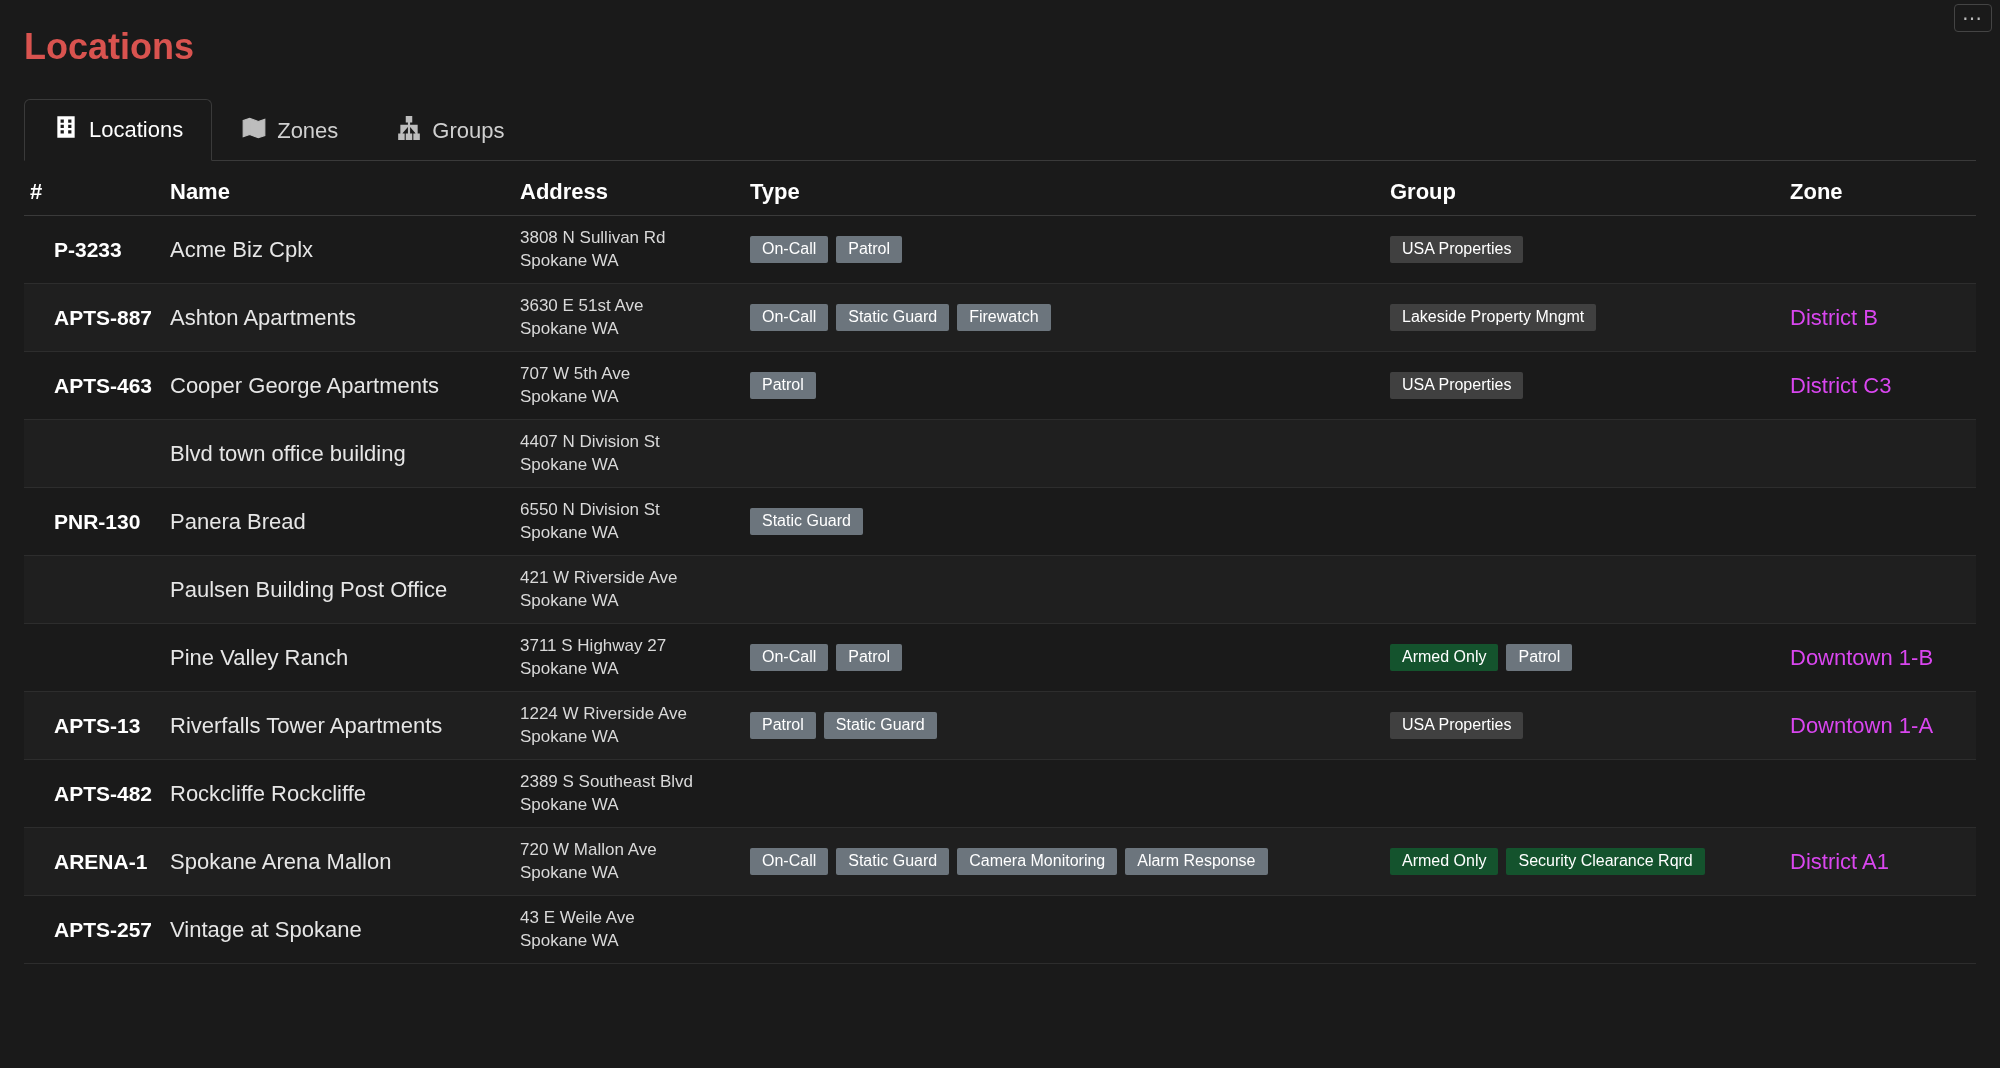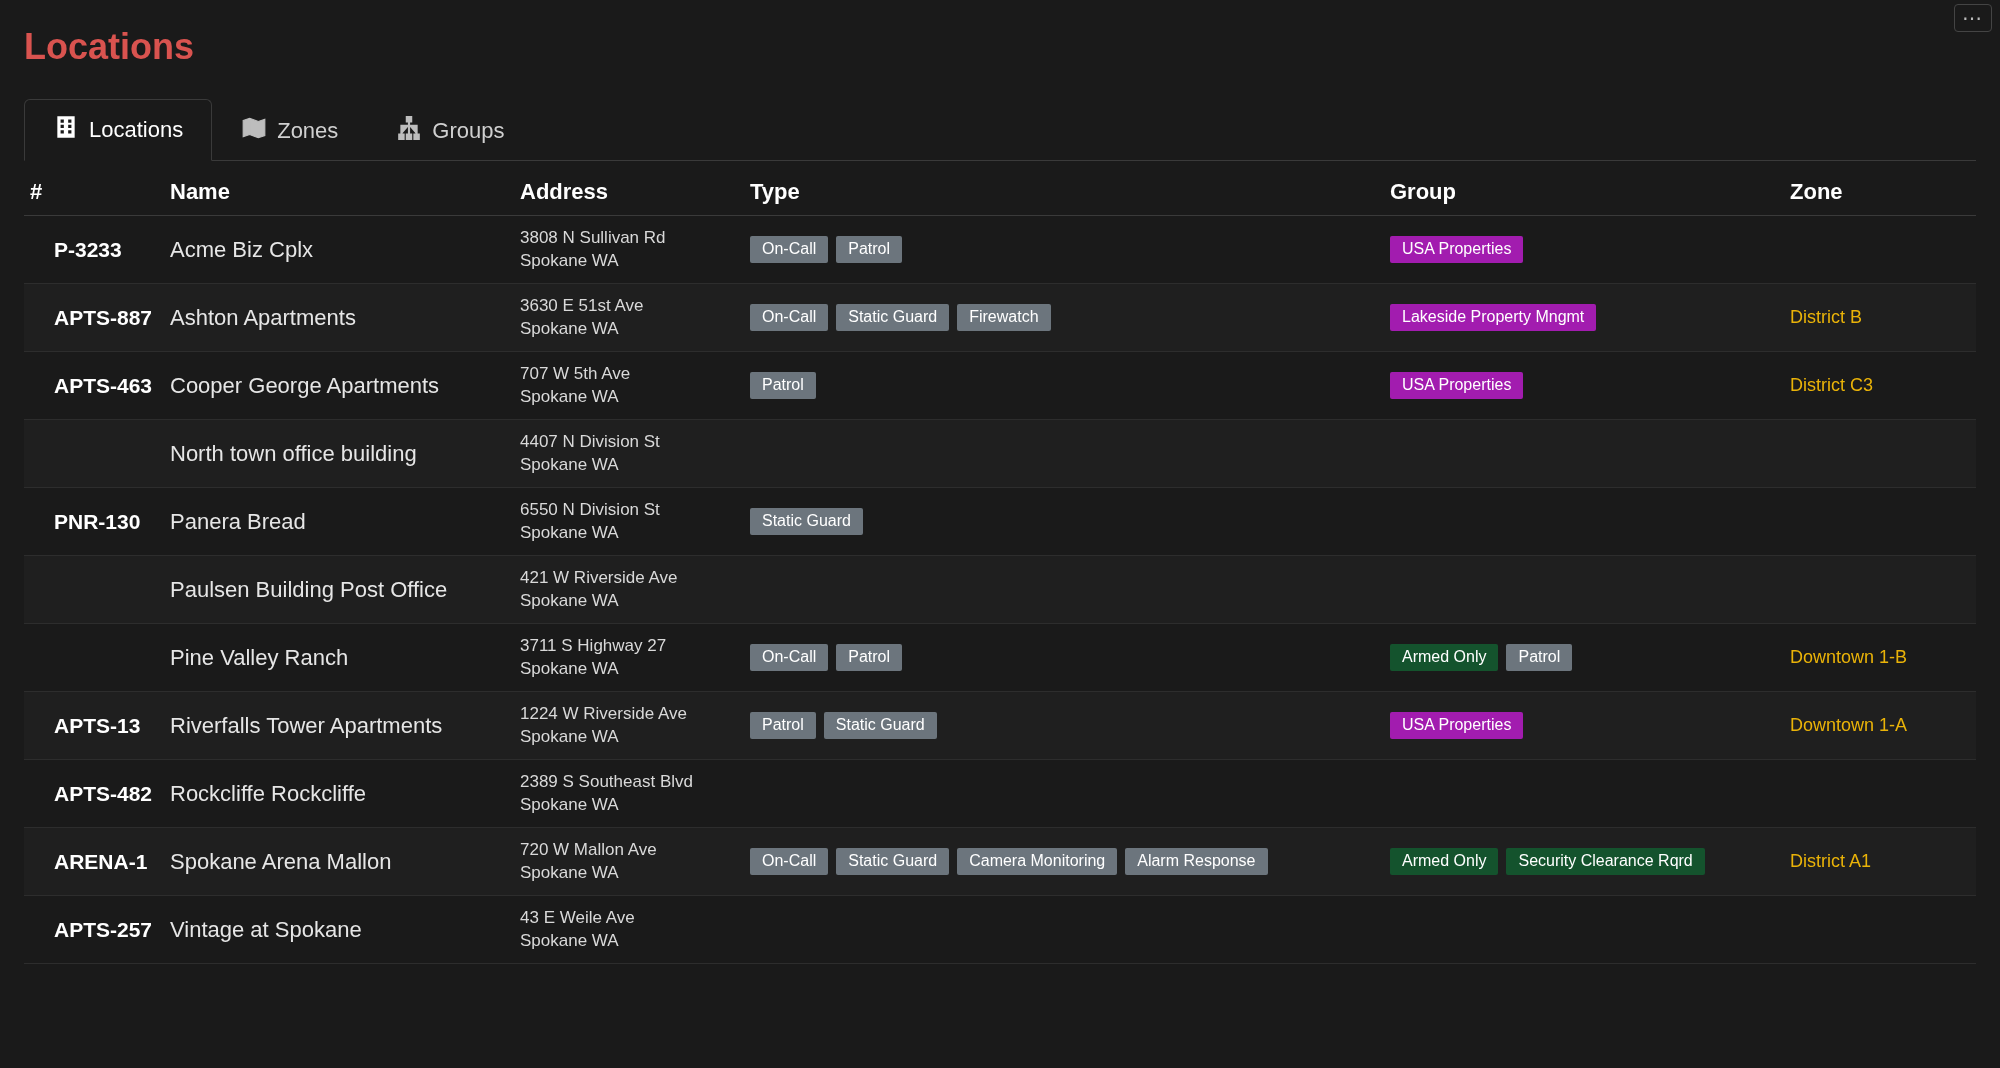--- a/index.html
+++ b/index.html
@@ -71,34 +71,34 @@
     border-bottom: 1px solid #2d2d2d;
     min-height: 68px;
   }
   .row:nth-child(even) { background: #1f1f1f; }
   .row:nth-child(odd)  { background: #1a1a1a; }
 
   .cell-id   { font-weight: 700; color: #fff; font-size: 21px; margin-left: 24px; }
   .cell-name { font-size: 22px; color: #e6e6e6; }
   .cell-addr { font-size: 17px; color: #d9d9d9; line-height: 1.35; }
   .addr-line2 { display: block; }
-  .cell-zone { font-size: 18px; color: #eab308; }
+  .cell-zone { font-size: 22px; color: #d946ef; }
 
   .tags { display: flex; flex-wrap: wrap; gap: 8px; align-items: center; }
   .tag {
     display: inline-block;
     padding: 3px 12px;
     border-radius: 2px;
     font-size: 16px;
     line-height: 1.3;
     white-space: nowrap;
     color: #fff;
   }
   .tag-gray   { background: #6c757d; }
-  .tag-blue   { background: #a21caf; }
+  .tag-blue   { background: #404040; }
   .tag-orange { background: #14532d; }
 
   .menu-btn {
     position: absolute;
     top: 4px; right: 8px;
     width: 38px; height: 28px;
     border: 1px solid #444;
     border-radius: 4px;
     display: flex;
     align-items: center;
@@ -185,21 +185,21 @@
           <div class="tags">
             <span class="tag tag-gray">Patrol</span>
           </div>
           <div class="tags">
             <span class="tag tag-blue">USA Properties</span>
           </div>
           <div class="cell-zone">District C3</div>
         </div>
         <div class="row">
           <div class="cell-id"></div>
-          <div class="cell-name">North town office building</div>
+          <div class="cell-name">Blvd town office building</div>
           <div class="cell-addr"><span>4407 N Division St</span><span class="addr-line2">Spokane WA</span></div>
           <div class="tags"></div>
           <div class="tags"></div>
           <div class="cell-zone"></div>
         </div>
         <div class="row">
           <div class="cell-id">PNR-130</div>
           <div class="cell-name">Panera Bread</div>
           <div class="cell-addr"><span>6550 N Division St</span><span class="addr-line2">Spokane WA</span></div>
           <div class="tags">

